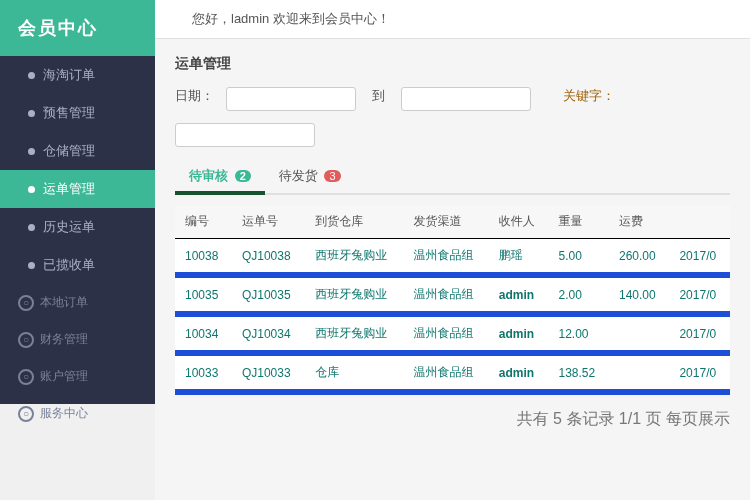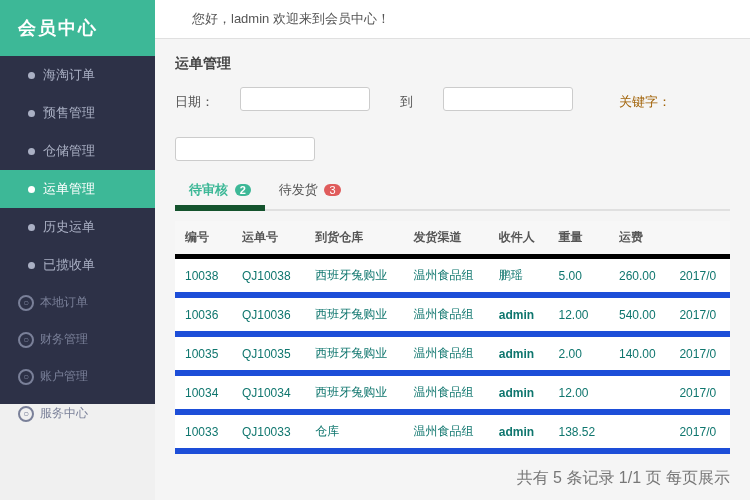--- a/index.html
+++ b/index.html
@@ -16,36 +16,36 @@
     .sidebar-group-label { display: flex; align-items: center; padding: 10px 18px; color: #7a8099; font-size: 12px; gap: 6px; }
     .circle-icon { width: 16px; height: 16px; border-radius: 50%; border: 2px solid #7a8099; display: inline-flex; align-items: center; justify-content: center; font-size: 10px; color: #7a8099; flex-shrink: 0; }
 
     
     .main { flex: 1; display: flex; flex-direction: column; background: #f5f5f5; overflow: hidden; }
     .topbar { background: #fff; padding: 10px 37px; border-bottom: 1px solid #e0e0e0; color: #555; font-size: 13px; }
     .content { flex: 1; padding: 16px 20px; overflow-y: auto; }
     .section-title { font-size: 14px; color: #444; margin-bottom: 14px; font-weight: bold; }
 
     
-    .filter-bar { display: flex; align-items: flex-end; gap: 26px; margin-bottom: 14px; flex-wrap: wrap; }
+    .filter-bar { display: flex; align-items: flex-start; gap: 12px; margin-bottom: 14px; flex-wrap: wrap; }
     .filter-label { color: #555; }
     .filter-input { border: 1px solid #ccc; border-radius: 3px; padding: 4px 8px; font-size: 12px; width: 130px; background: #fff; color: #555; }
     .filter-to { color: #555; padding: 0 4px; }
     .filter-keyword-label { color: #a16207; margin-left: 20px; }
 
     
     .tab-bar { display: flex; gap: 0; margin-bottom: 10px; border-bottom: 2px solid #e0e0e0; }
     .tab { padding: 6px 14px; cursor: pointer; font-size: 13px; color: #555; border-bottom: 2px solid transparent; margin-bottom: -2px; }
-    .tab.active { color: #3db897; border-bottom: 6px solid #14532d; font-weight: bold; }
+    .tab.active { color: #3db897; border-bottom: 4px solid #14532d; font-weight: bold; }
     .tab .badge { display: inline-block; background: #3db897; color: #fff; border-radius: 10px; font-size: 11px; padding: 0 5px; margin-left: 3px; min-width: 16px; text-align: center; }
     .tab.tab-pending .badge { background: #e05c5c; }
 
     
     .data-table { width: 100%; border-collapse: collapse; background: #fff; font-size: 12px; }
-    .data-table th { background: #f7f7f7; color: #555; padding: 8px 10px; text-align: left; border-bottom: 5px solid #000000; font-weight: bold; }
+    .data-table th { background: #f7f7f7; color: #555; padding: 8px 10px; text-align: left; border-bottom: 1px solid #000000; font-weight: normal; }
     .data-table td { padding: 8px 10px; border-bottom: 6px solid #1d4ed8; color: #0f766e; vertical-align: middle; }
 
     
     .pagination { margin-top: 14px; text-align: right; color: #777; font-size: 16px; }
   </style>
 </head>
 <body>
 
 <div class="sidebar">
   <div class="sidebar-logo">会员中心</div>
@@ -141,30 +141,20 @@
       <td>10038</td>
       <td>QJ10038</td>
       <td>西班牙兔购业</td>
       <td>温州食品组</td>
       <td>鹏瑶</td>
       <td>5.00</td>
       <td>260.00</td>
       <td>2017/0</td>
     </tr>
           <tr>
-      <td>10036</td>
-      <td>QJ10036</td>
-      <td>西班牙兔购业</td>
-      <td>温州食品组</td>
-      <td><strong>admin</strong></td>
-      <td>12.00</td>
-      <td>540.00</td>
-      <td>2017/0</td>
-    </tr>
-          <tr>
       <td>10035</td>
       <td>QJ10035</td>
       <td>西班牙兔购业</td>
       <td>温州食品组</td>
       <td><strong>admin</strong></td>
       <td>2.00</td>
       <td>140.00</td>
       <td>2017/0</td>
     </tr>
           <tr>

